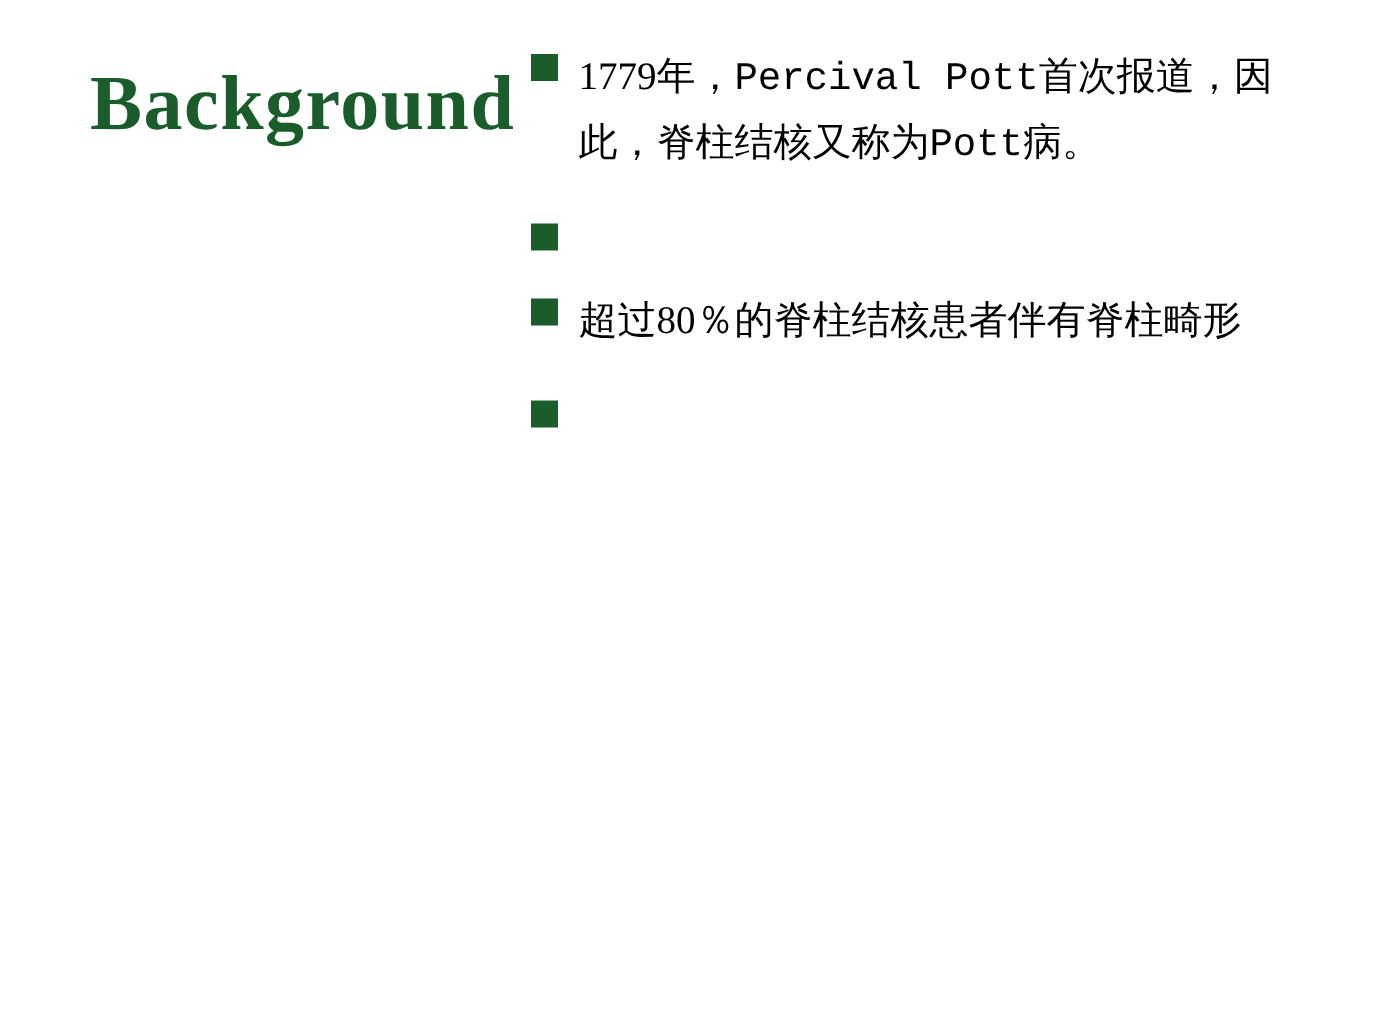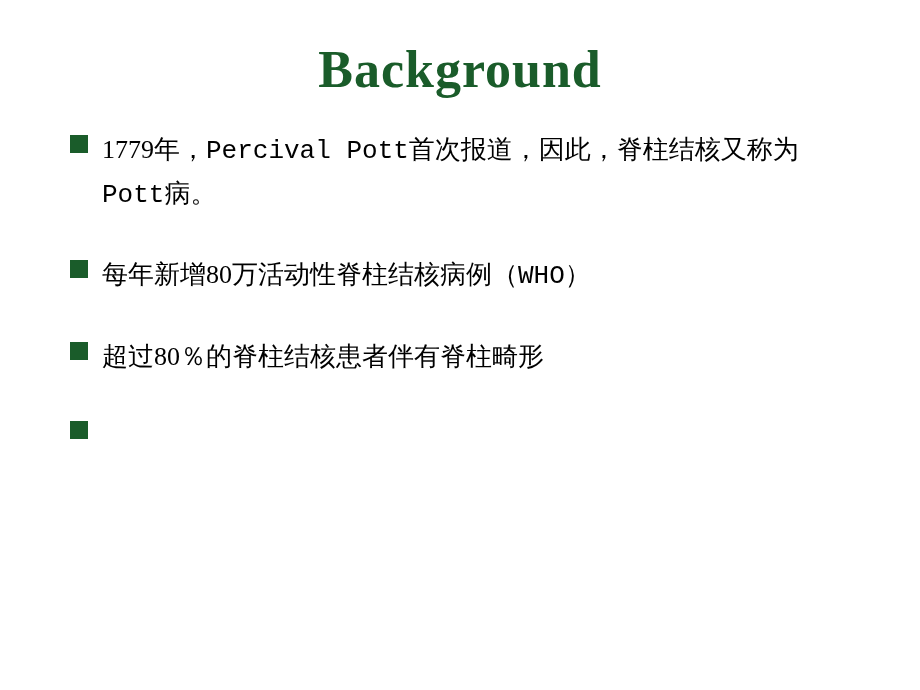--- a/index.html
+++ b/index.html
@@ -14,42 +14,41 @@
       background: #ffffff;
       font-family: "SimSun", "宋体", "Microsoft YaHei", serif;
       overflow: hidden;
     }
 
     .slide {
       width: 920px;
       height: 690px;
       background: #ffffff;
       display: flex;
-      flex-direction: column;
       padding: 30px 60px 40px 60px;
     }
 
     .title-container {
       text-align: center;
       padding: 10px 0 30px 0;
     }
 
     .title {
       font-family: Georgia, "Times New Roman", serif;
       font-size: 52px;
       font-weight: bold;
       color: #1a5c2a;
       letter-spacing: 1px;
     }
 
     .content-area {
       flex: 1;
       display: flex;
       flex-direction: column;
-      gap: 16px;
+      gap: 4px;
       padding-left: 10px;
     }
 
     .bullet-item {
       display: flex;
       align-items: flex-start;
       margin-bottom: 22px;
     }
 
     .bullet-icon {
@@ -86,23 +85,20 @@
 
     <div class="bullet-item">
       <div class="bullet-icon"></div>
       <span class="bullet-text">
         1779年，<span class="en">Percival Pott</span>首次报道，因此，脊柱结核又称为<span class="en">Pott</span>病。
       </span>
     </div>
 
     <div class="bullet-item">
       <div class="bullet-icon"></div>
-      <span class="bullet-text">
-        每年新增80万活动性脊柱结核病例（<span class="en">WHO</span>）
-      </span>
     </div>
 
     <div class="bullet-item">
       <div class="bullet-icon"></div>
       <span class="bullet-text">
         超过80％的脊柱结核患者伴有脊柱畸形
       </span>
     </div>
 
     <div class="bullet-item">

